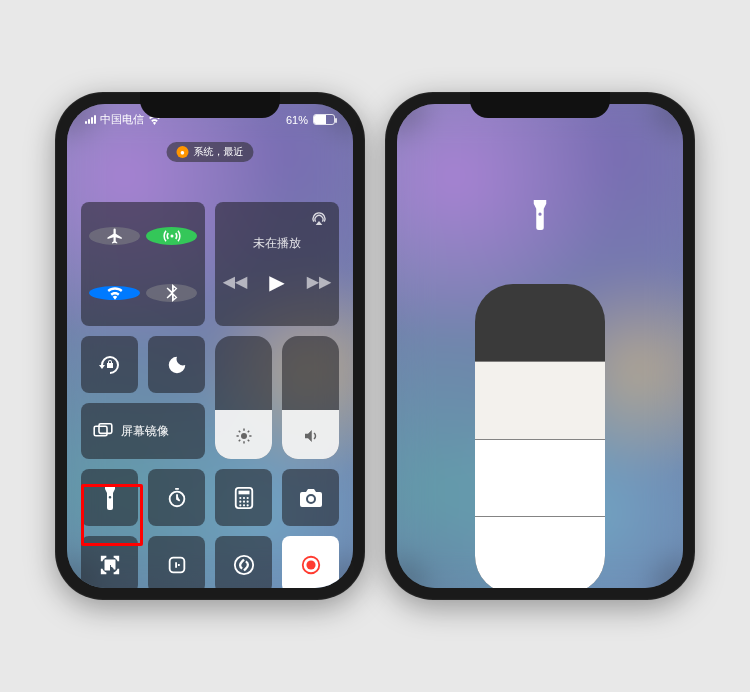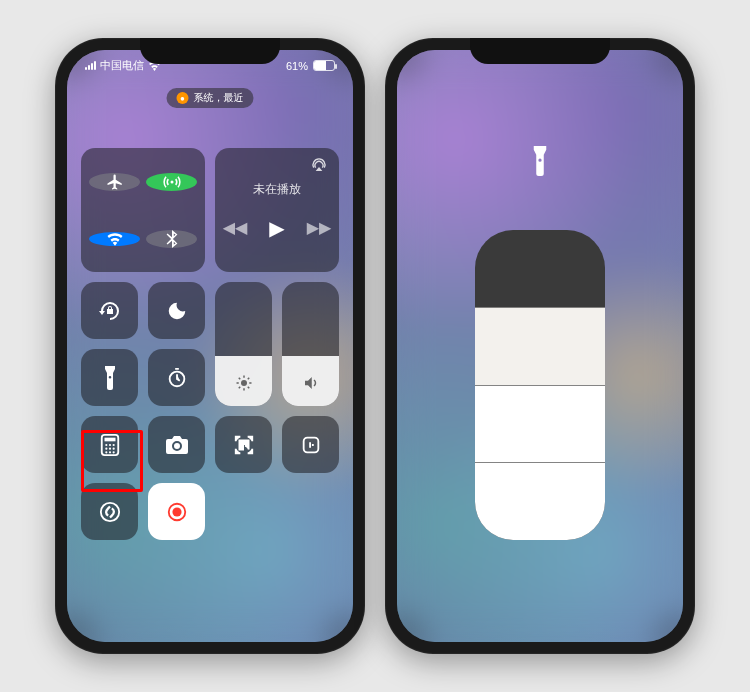--- a/index.html
+++ b/index.html
@@ -3,21 +3,21 @@
 <meta charset="utf-8">
 <style>
   * { box-sizing: border-box; margin: 0; padding: 0; }
   body {
     width: 750px; height: 692px;
     background: #e8e8e8;
     font-family: -apple-system, "Helvetica Neue", Arial, sans-serif;
     display: flex; justify-content: center; align-items: center; gap: 20px;
   }
   .phone {
-    width: 310px; height: 616px;
+    width: 310px; height: 508px;
     background: #1a1a1a;
     border-radius: 48px;
     padding: 12px;
     box-shadow: 0 8px 30px rgba(0,0,0,0.35), inset 0 0 2px rgba(255,255,255,0.2);
     position: relative;
   }
   .screen {
     width: 100%; height: 100%;
     border-radius: 38px;
     overflow: hidden;
@@ -54,21 +54,21 @@
     background: rgba(40,40,40,0.55); color:#fff;
     font-size:10px; padding:3px 10px; border-radius:12px; z-index:40;
   }
   .pill .dot { width:12px;height:12px;border-radius:50%;background:#ff9500;display:flex;align-items:center;justify-content:center;font-size:8px; }
   .cc {
     position:absolute; top:98px; left:14px; right:14px;
     display:grid; grid-template-columns: repeat(4, 1fr); gap:10px;
   }
   .tile {
     background: rgba(30,30,35,0.55);
-    border-radius: 14px;
+    border-radius: 8px;
     display:flex; align-items:center; justify-content:center;
     color:#fff;
   }
   .tile svg { fill:#fff; }
   .connectivity {
     grid-column: span 2; aspect-ratio: 1/1;
     display:grid; grid-template-columns:1fr 1fr; grid-template-rows:1fr 1fr; gap:6px; padding:8px;
   }
   .conn-btn { border-radius:50%; display:flex;align-items:center;justify-content:center; }
   .conn-off { background: rgba(120,120,130,0.7); }
@@ -206,20 +206,27 @@
       <div class="slider" style="grid-row:span 2">
         <div class="fill" style="height:40%"></div>
         <div class="icon">
           <svg width="18" height="18" viewBox="0 0 24 24">
               <path fill="#666" d="M4 9v6h4l5 5V4L8 9H4z"></path>
               <path fill="none" stroke="#666" stroke-width="2" d="M16 8a5 5 0 010 8"></path>
             </svg>
         </div>
       </div>
 
+      <div class="tile wide">
+        <svg width="20" height="16" viewBox="0 0 24 20">
+            <rect x="1" y="4" width="16" height="12" rx="2" fill="none" stroke="#fff" stroke-width="2"></rect>
+            <rect x="7" y="1" width="16" height="12" rx="2" fill="none" stroke="#fff" stroke-width="2"></rect>
+          </svg>
+        <span>屏幕镜像</span>
+      </div>
 
       <div class="tile sq">
         <svg width="14" height="24" viewBox="0 0 14 24">
             <path fill="#fff" d="M2 0h10v3l-2 4v15a2 2 0 01-2 2H6a2 2 0 01-2-2V7L2 3V0zm5 10a1.3 1.3 0 100 2.6 1.3 1.3 0 000-2.6z"></path>
           </svg>
       </div>
       <div class="tile sq">
         <svg width="22" height="22" viewBox="0 0 24 24">
             <circle cx="12" cy="13" r="8" fill="none" stroke="#fff" stroke-width="2"></circle>
             <path stroke="#fff" stroke-width="2" d="M12 8v5l3 2M10 2h4"></path>

